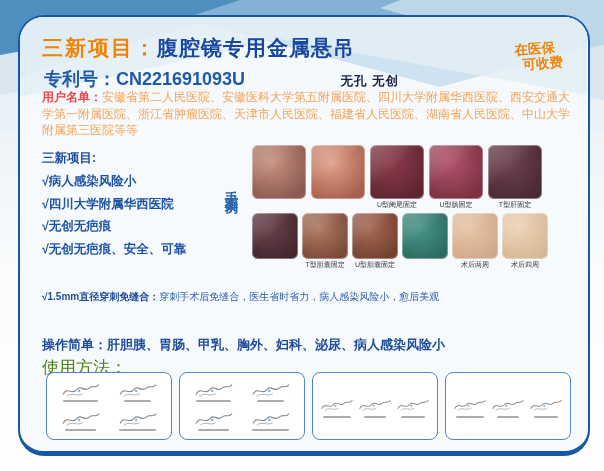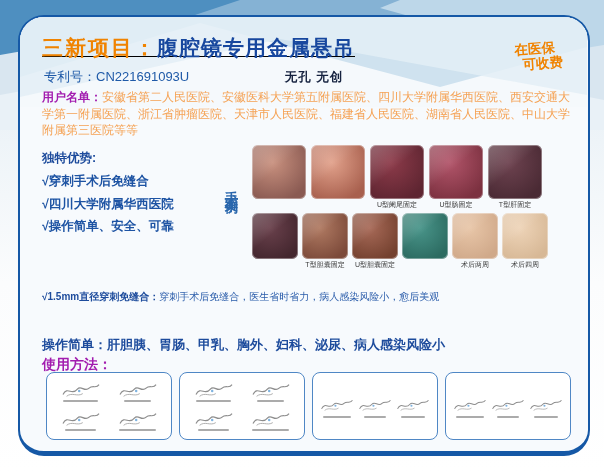--- a/index.html
+++ b/index.html
@@ -12,33 +12,33 @@
   
   .card{
     position:absolute;left:18px;top:15px;width:572px;height:441px;
     box-sizing:border-box;background:#f7fafd;
     border:2.5px solid #1558a6;border-bottom-width:5px;border-radius:26px;
     overflow:hidden;
   }
   .card-waves{position:absolute;top:0;left:0;z-index:0;}
   .card > .layer{position:absolute;z-index:1;}
   
-  .title-row{left:22px;top:17px;white-space:nowrap;text-decoration:underline;}
+  .title-row{left:22px;top:17px;white-space:nowrap;}
   .t-prefix{color:#f08300;font-size:21px;font-weight:bold;letter-spacing:2px;}
   .t-main{color:#17479e;font-size:21px;font-weight:bold;letter-spacing:1px;}
   .insurance{right:26px;top:24px;color:#f08300;font-size:13.5px;font-weight:bold;
     transform:rotate(-4deg);line-height:15px;text-align:left;}
   .ins2{margin-left:7px;}
   
   .patent-row{left:24px;top:50px;white-space:nowrap;}
-  .patent{color:#1f5aa8;font-size:13px;font-weight:normal;margin-top:33px;}
+  .patent{color:#1f5aa8;font-size:18px;font-weight:bold;margin-top:33px;}
   .tags{color:#15223f;font-size:12.5px;font-weight:bold;margin-left:91px;letter-spacing:1px;}
   
   .users{left:22px;top:72px;width:532px;font-size:12px;line-height:16.5px;color:#f5a254;margin:0;}
-  .u-label{color:#a21caf;font-weight:bold;}
+  .u-label{color:#ef4444;font-weight:bold;}
   
   .advantages{left:22px;top:133px;width:200px;}
   .adv-head{color:#1d4b9c;font-size:12.5px;font-weight:bold;margin-bottom:3px;}
   .adv-item{color:#1d53a3;font-size:12.5px;font-weight:bold;line-height:22.5px;white-space:nowrap;}
   
   .v-label{left:202px;top:163px;writing-mode:vertical-rl;color:#2a67ad;
     font-size:13.5px;font-weight:bold;letter-spacing:3px;}
   
   .gallery{left:232px;top:128px;}
   .g-row{display:flex;}
@@ -48,21 +48,21 @@
   .tile{border-radius:6px;box-shadow:inset 0 0 0 1px rgba(255,255,255,.35);}
   .g-row1 .tile{width:54px;height:54px;}
   .g-row2 .tile{width:46px;height:46px;}
   .tile-label{font-size:7px;color:#3c3c3c;height:9px;line-height:9px;margin-top:1px;white-space:nowrap;}
   
   .details{left:22px;top:268px;width:540px;}
   .detail-line{font-size:10px;line-height:23px;color:#2a5caa;white-space:nowrap;}
   .detail-lead{font-weight:bold;color:#1d4b9c;}
   
   .depts{left:22px;top:319px;font-size:13px;font-weight:bold;color:#1d4b9c;white-space:nowrap;}
-  .usage-label{left:22px;top:339px;font-size:14px;font-weight:bold;color:#a21caf;}
+  .usage-label{left:22px;top:339px;font-size:17px;font-weight:normal;color:#4d7c0f;}
   
   .panels{left:26px;top:355px;display:flex;gap:7px;}
   .panel{box-sizing:border-box;background:#ffffff;border:1.5px solid #4f87c5;border-radius:8px;
     height:68px;padding:4px 5px;display:grid;align-items:center;justify-items:center;}
   .panel.g4{width:126px;grid-template-columns:1fr 1fr;grid-template-rows:1fr 1fr;}
   .panel.g3{width:126px;grid-template-columns:1fr 1fr 1fr;grid-template-rows:1fr;}
   .p-item{display:flex;flex-direction:column;align-items:center;}
   .squig{width:42px;height:18px;}
   .g3 .squig{width:34px;height:20px;}
   .cap{height:2px;background:#ababab;border-radius:1px;margin-top:1px;}
@@ -100,25 +100,26 @@
     <div class="layer patent-row">
       <span class="patent">专利号：CN221691093U</span>
       <span class="tags">无孔 无创</span>
     </div>
 
     <p class="layer users">
       <span class="u-label">用户名单：</span><span>安徽省第二人民医院、安徽医科大学第五附属医院、四川大学附属华西医院、西安交通大学第一附属医院、浙江省肿瘤医院、天津市人民医院、福建省人民医院、湖南省人民医院、中山大学附属第三医院等等</span>
     </p>
 
     <div class="layer advantages">
-      <div class="adv-head">独特优势:</div>
+      <div class="adv-head">三新项目:</div>
       <div id="advList">
-          <div class="adv-item">√穿刺手术后免缝合</div>
+          <div class="adv-item">√病人感染风险小</div>
           <div class="adv-item">√四川大学附属华西医院</div>
-          <div class="adv-item">√操作简单、安全、可靠</div>
+          <div class="adv-item">√无创无疤痕</div>
+          <div class="adv-item">√无创无疤痕、安全、可靠</div>
         </div>
     </div>
 
     <div class="layer v-label">手术案例</div>
 
     <div class="layer gallery">
       <div class="g-row g-row1" id="galleryRow1">
           <div class="tile-wrap">
             <div class="tile" style="background: linear-gradient(140deg, rgba(255, 255, 255, 0.28), rgba(255, 255, 255, 0) 45%), radial-gradient(circle at 38% 32%, rgb(201, 145, 127) 0%, rgb(138, 90, 82) 80%);"></div>
             <div class="tile-label"></div>

